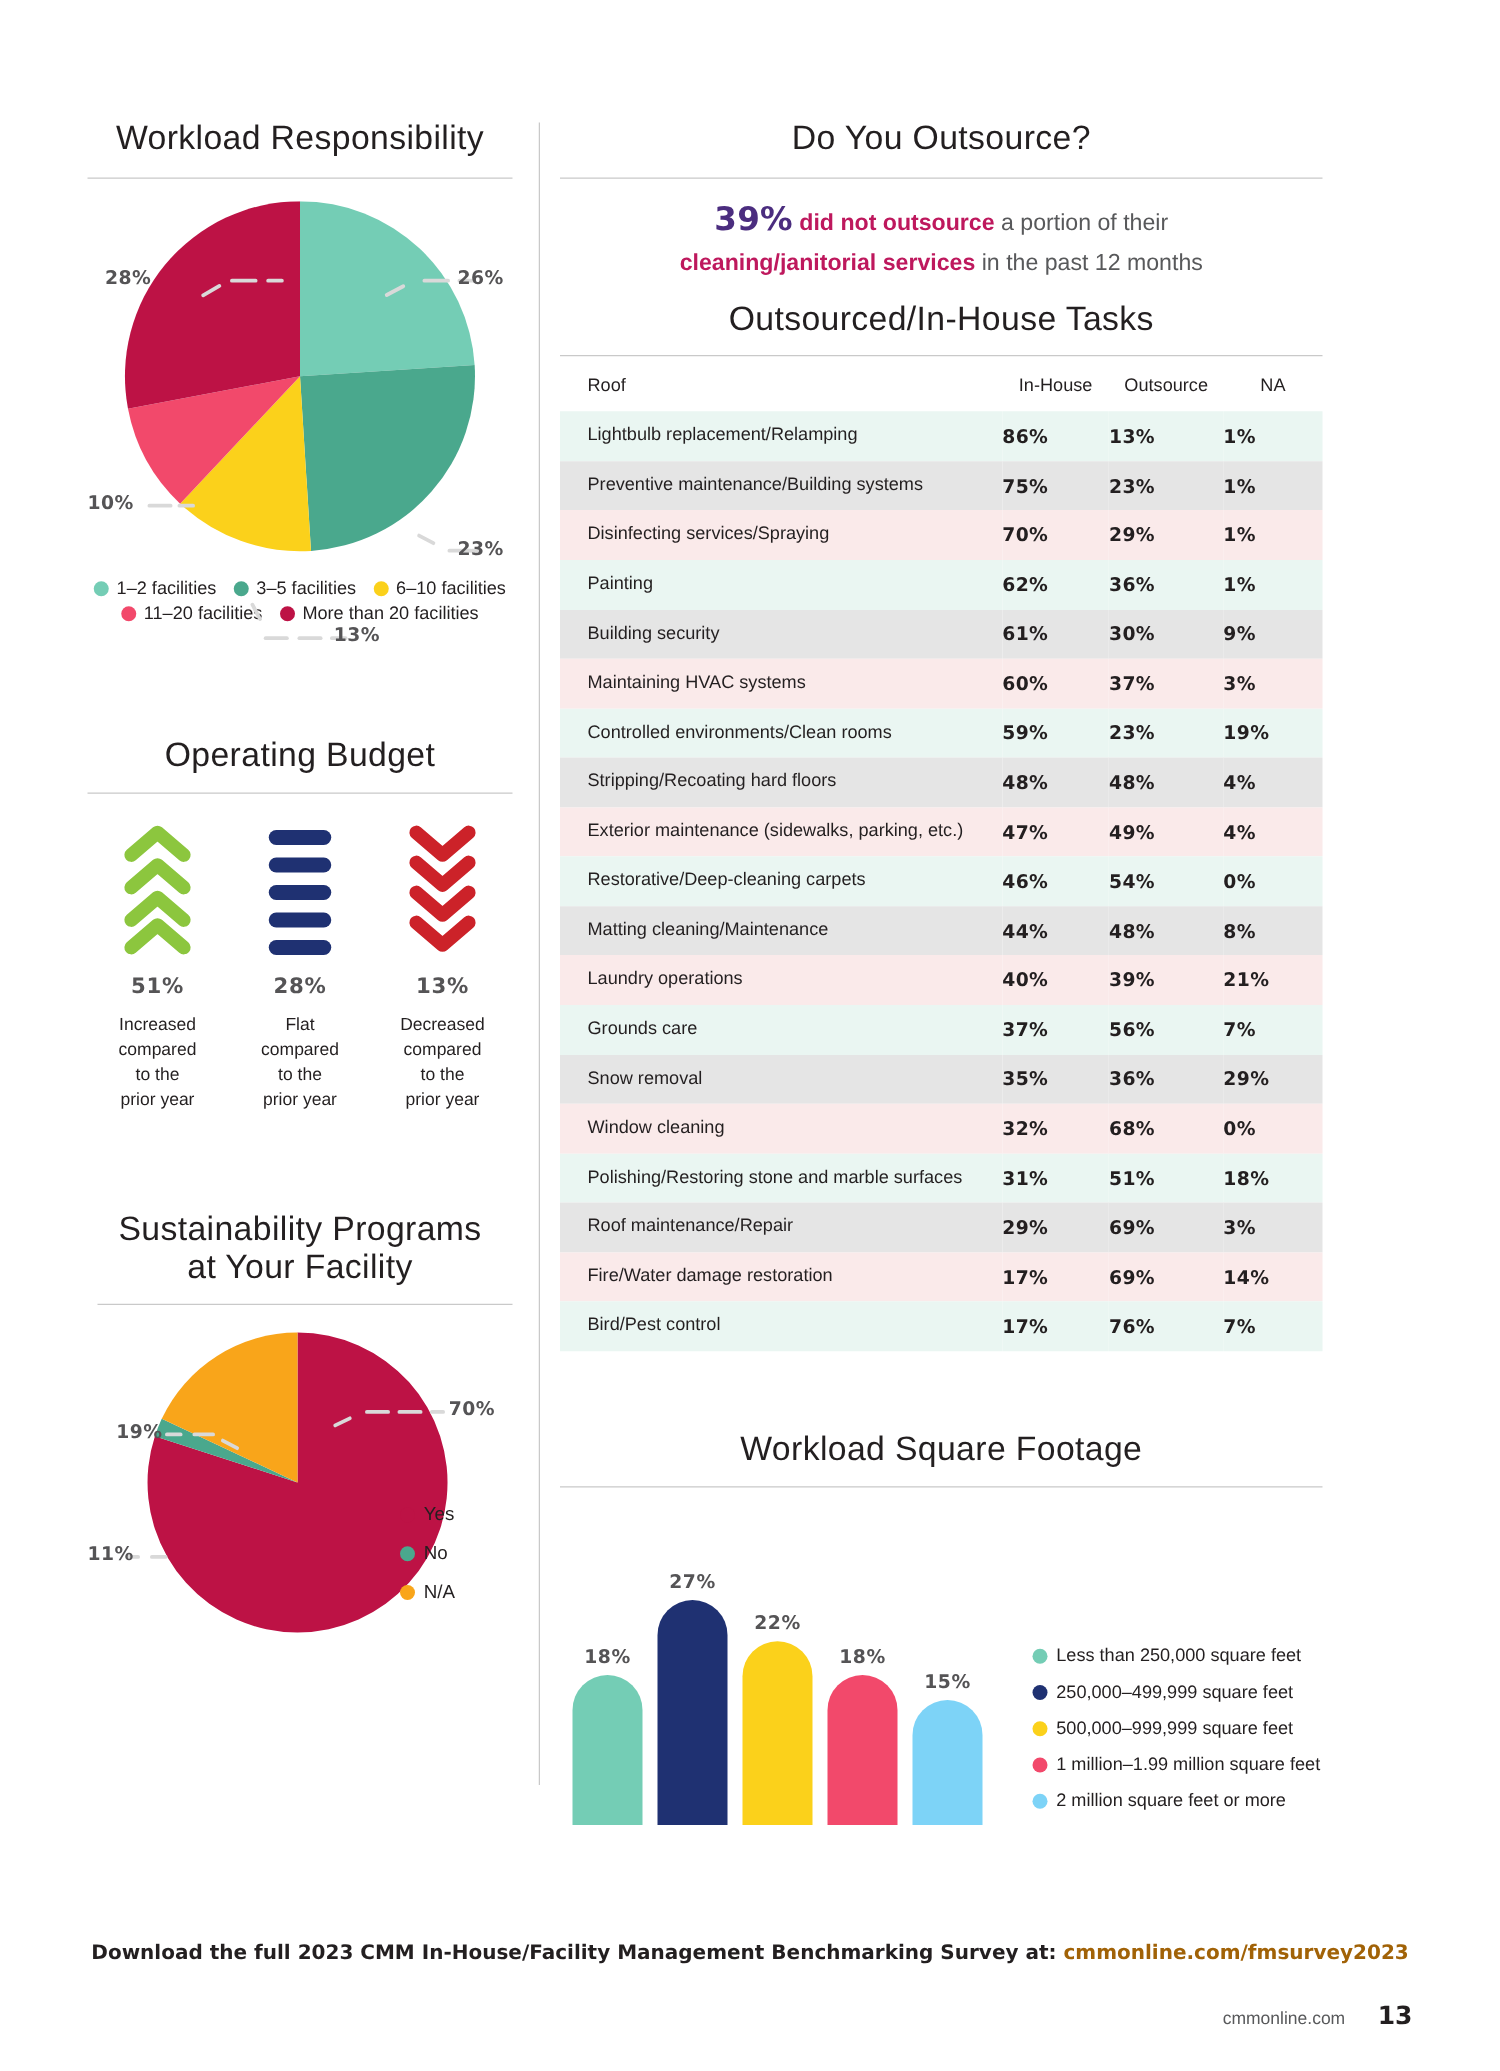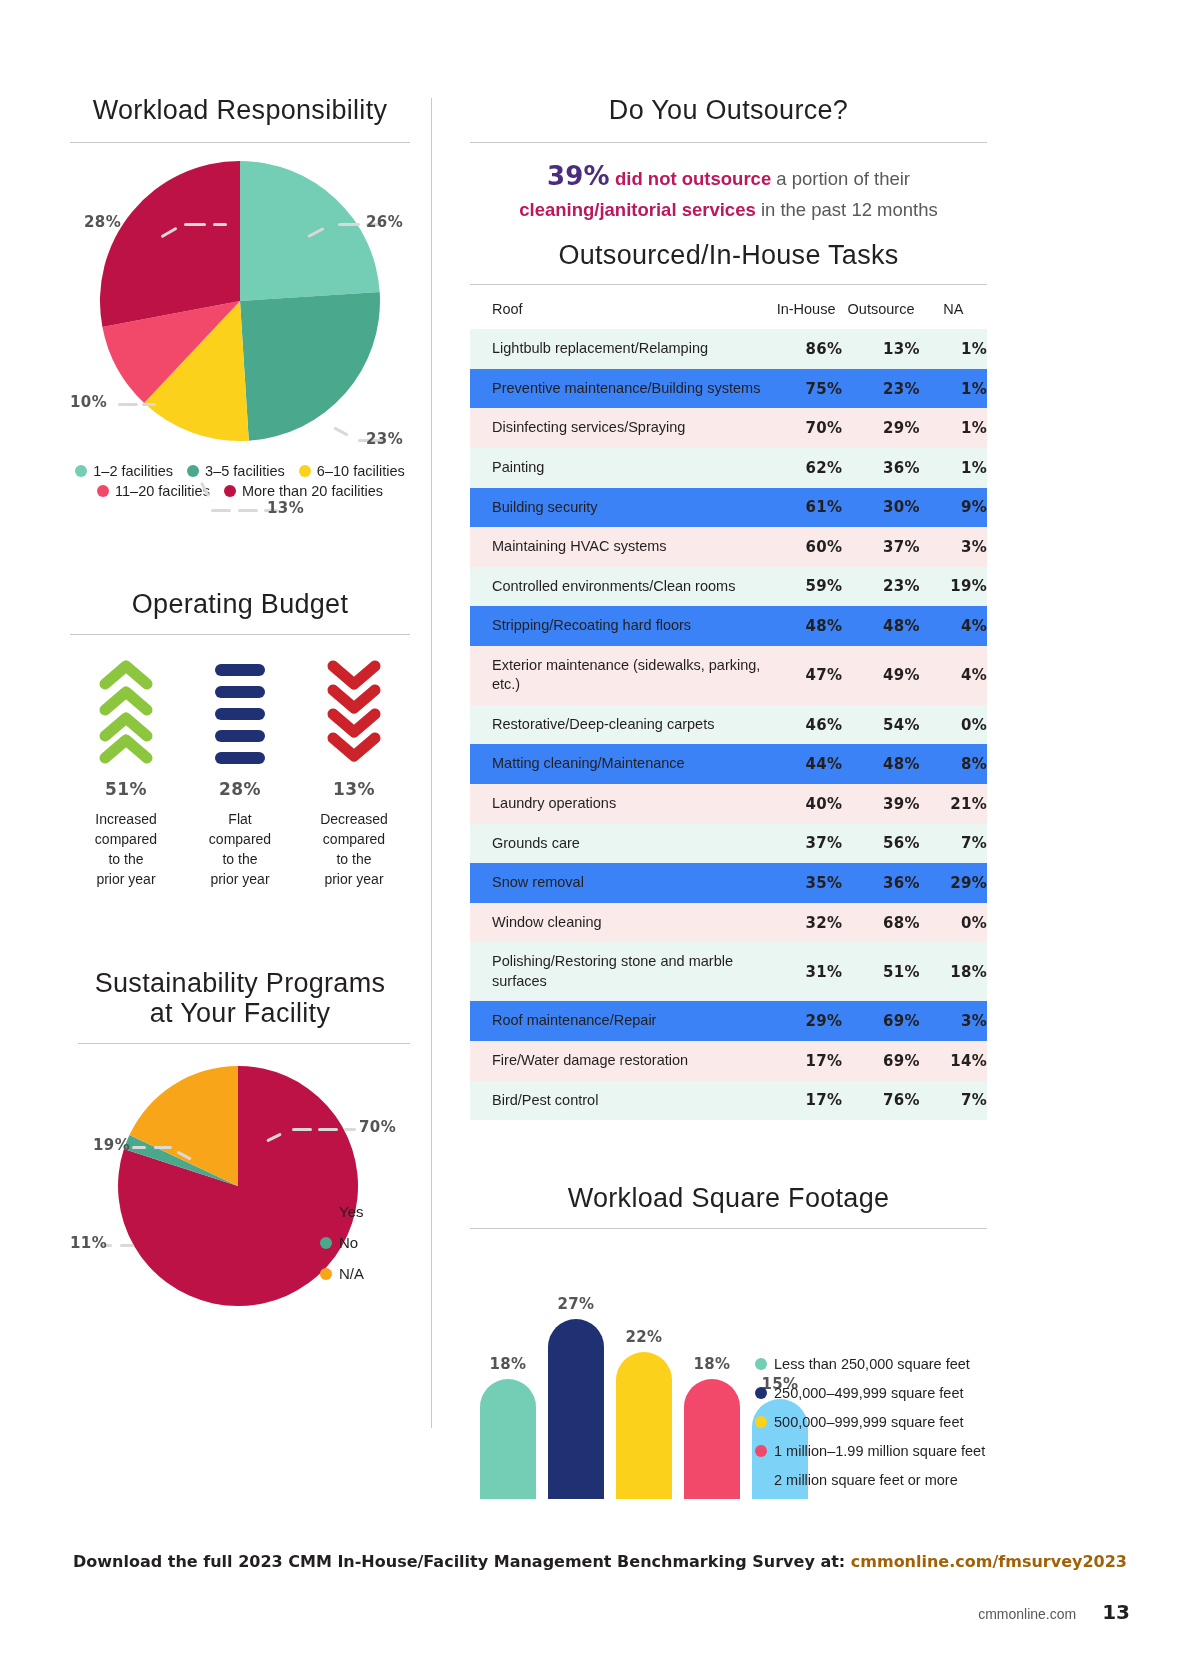--- a/index.html
+++ b/index.html
@@ -18,21 +18,21 @@
     font-size: 27px;
     font-weight: 400;
     letter-spacing: .3px;
     color: #231f20;
     line-height: 1.14;
   }
   .rule { height: 1px; background: #c9c9c9; }
 
   
   .left-col  { position: absolute; left: 70px;  top: 95px;  width: 340px; }
-  .right-col { position: absolute; left: 470px; top: 95px;  width: 517px; }
+  .right-col { position: absolute; left: 448px; top: 95px;  width: 610px; }
   .divider-v {
     position: absolute; left: 431px; top: 98px;
     width: 1px; height: 1330px; background: #c9c9c9;
   }
 
   
   .pie-wrap { position: relative; width: 340px; }
   .pie-lbl {
     position: absolute;
     font-size: 15px; font-weight: 700; color: #555456;
@@ -71,25 +71,25 @@
   table.tasks th {
     font-size: 14.5px; font-weight: 400; color: #231f20;
     padding: 10px 0 12px 0; text-align: center; background: #fff;
   }
   table.tasks th.task-h { text-align: left; padding-left: 22px; }
   table.tasks td {
     font-size: 14.5px; color: #231f20; padding: 10px 0; vertical-align: middle;
   }
   table.tasks td.task-c { text-align: left; padding-left: 22px; padding-right: 8px; line-height: 1.35; }
   table.tasks td.num {
-    text-align: right; font-weight: 700; font-size: 15px;
+    text-align: left; font-weight: 700; font-size: 15px;
     font-family: "DejaVu Sans", sans-serif; letter-spacing: .3px;
   }
   tr.r0 { background: #eaf6f2; }
-  tr.r1 { background: #3b82f6; }
+  tr.r1 { background: #e5e5e5; }
   tr.r2 { background: #faeaea; }
   col.c-task { width: 58%; }
   col.c-ih   { width: 14%; }
   col.c-os   { width: 15%; }
   col.c-na   { width: 13%; }
 
   
   .bars-area { position: relative; height: 260px; margin-top: 10px; }
   .bars { position: absolute; left: 8px; bottom: 0; display: flex; align-items: flex-end; gap: 8px; }
   .bar-col { width: 60px; display: flex; flex-direction: column; align-items: center; text-align: center; }

